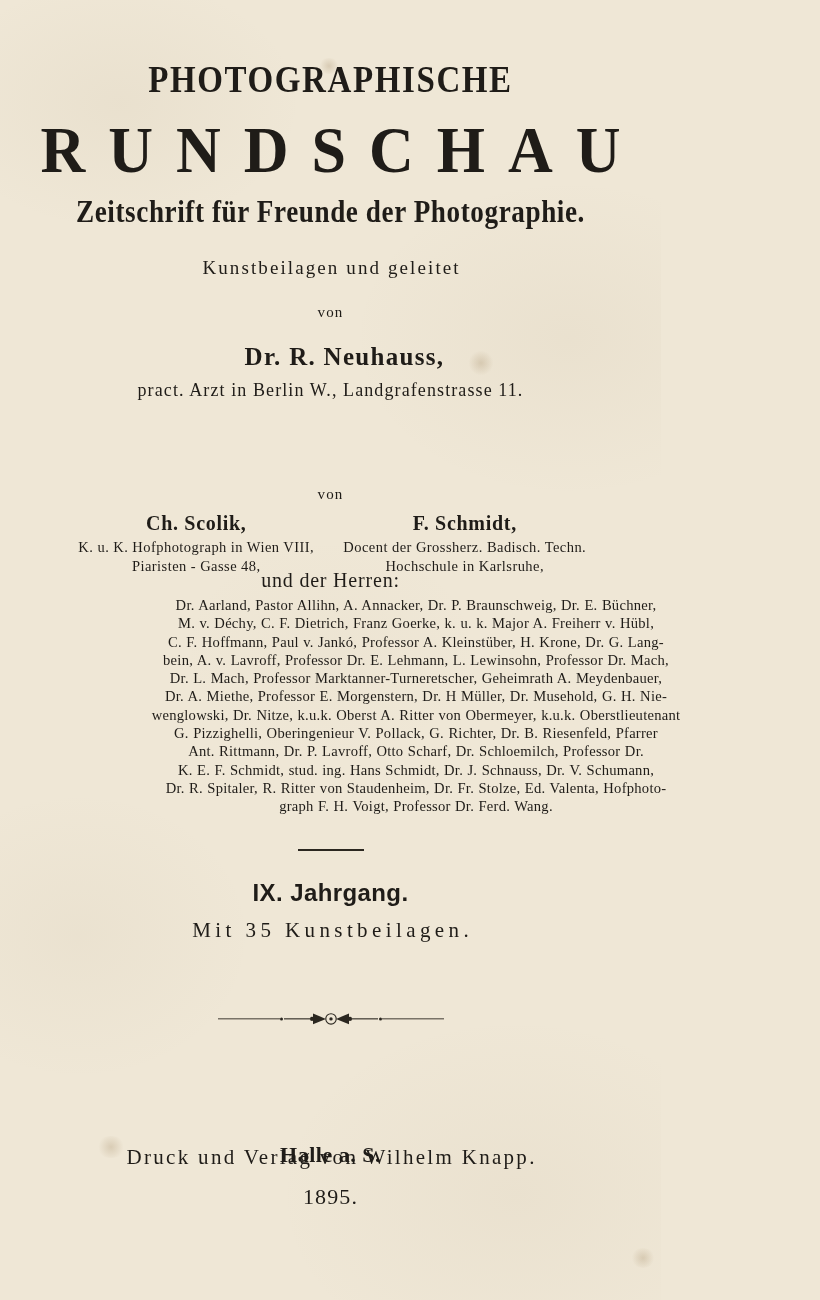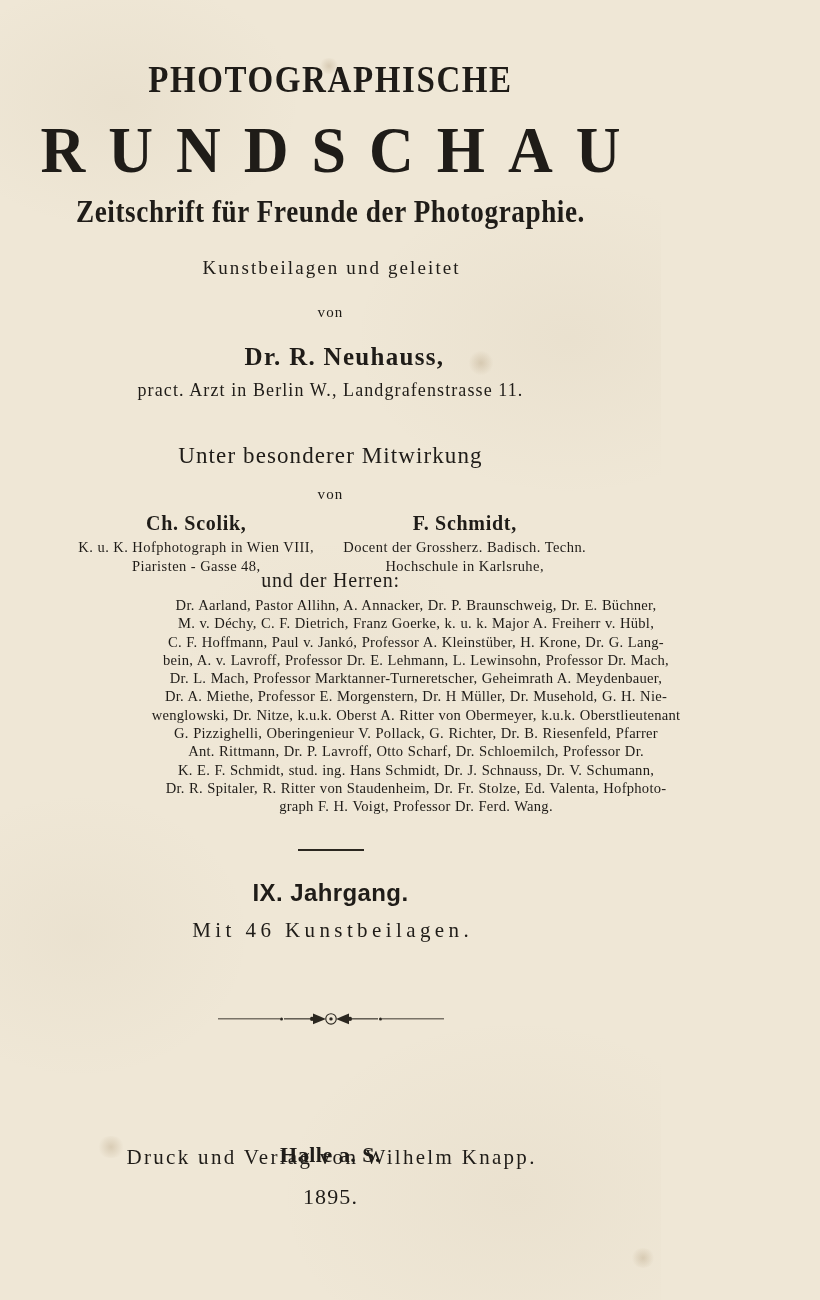--- a/index.html
+++ b/index.html
@@ -279,21 +279,20 @@
   <div class="t-zeitschrift">Zeitschrift für Freunde der Photographie.</div>
 
   <div class="t-herausgegeben">Kunstbeilagen und geleitet</div>
 
   <div class="t-von1">von</div>
 
   <div class="t-editor">Dr. R. Neuhauss,</div>
 
   <div class="t-editor-addr">pract. Arzt in Berlin W., Landgrafenstrasse 11.</div>
 
-  <div class="t-mitwirkung">Unter besonderer Mitwirkung</div>
 
   <div class="t-von2">von</div>
 
   <div class="collabs">
     <div class="collab">
       <div class="collab-name">Ch. Scolik,</div>
       <div class="collab-cred">
         <span class="line">K. u. K. Hofphotograph in Wien VIII,</span>
         <span class="line">Piaristen - Gasse 48,</span>
       </div>
@@ -321,21 +320,21 @@
       <span class="crow">Ant. Rittmann, Dr. P. Lavroff, Otto Scharf, Dr. Schloemilch, Professor Dr.</span>
       <span class="crow">K. E. F. Schmidt, stud. ing. Hans Schmidt, Dr. J. Schnauss, Dr. V. Schumann,</span>
       <span class="crow">Dr. R. Spitaler, R. Ritter von Staudenheim, Dr. Fr. Stolze, Ed. Valenta, Hofphoto-</span>
       <span class="crow last">graph F. H. Voigt, Professor Dr. Ferd. Wang.</span>
     </div>
 
   <div class="short-rule"></div>
 
   <div class="t-jahrgang">IX. Jahrgang.</div>
 
-  <div class="t-beilagen">Mit 46 Kunstbeilagen.</div>
+  <div class="t-beilagen">Mit 35 Kunstbeilagen.</div>
 
   <div class="ornament">
     <svg width="230" height="22" viewBox="0 0 230 22">
 
       <rect x="2" y="10.4" width="62" height="0.9" fill="#2b2720"></rect>
       <rect x="68" y="10.3" width="26" height="1.1" fill="#2b2720"></rect>
       <rect x="136" y="10.3" width="26" height="1.1" fill="#2b2720"></rect>
       <rect x="166" y="10.4" width="62" height="0.9" fill="#2b2720"></rect>
 
       <circle cx="65.5" cy="10.9" r="1.5" fill="#2b2720"></circle>

